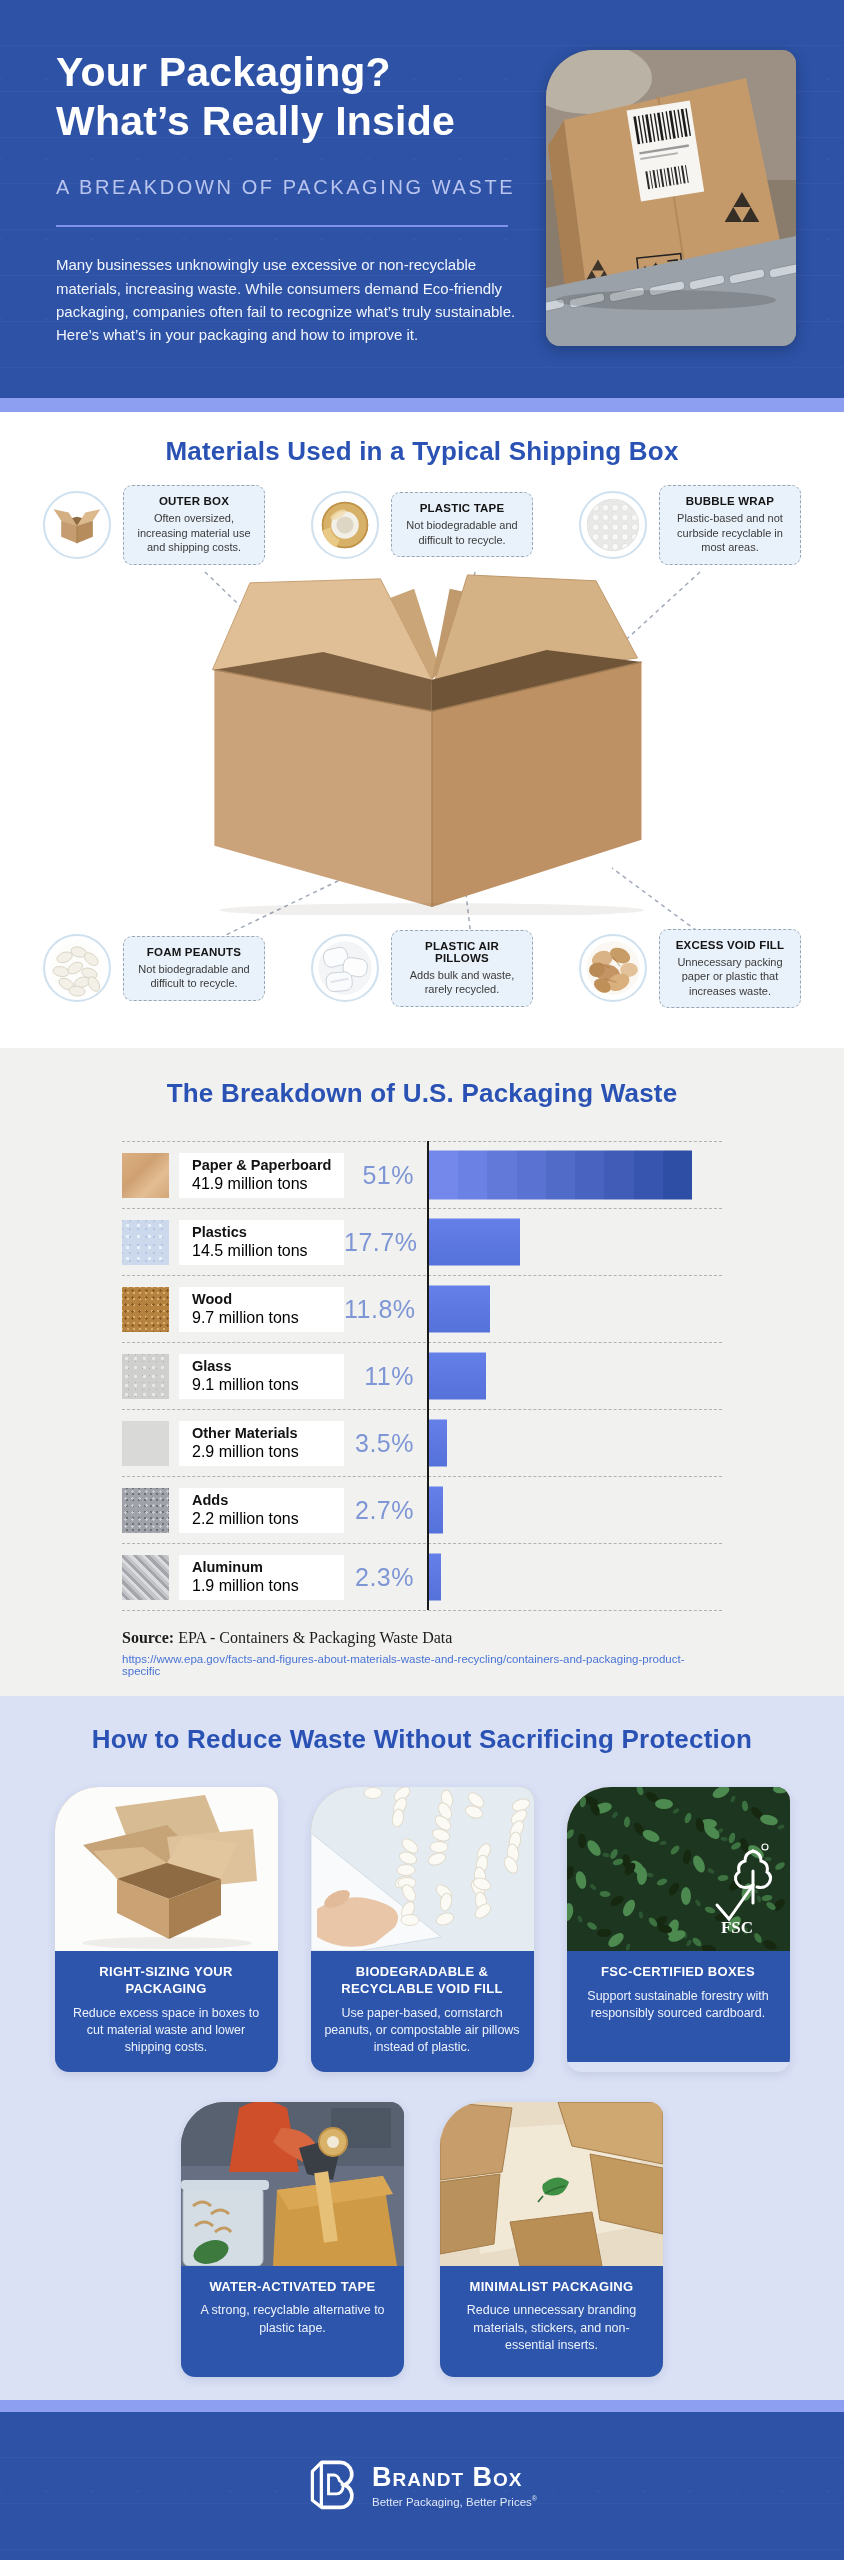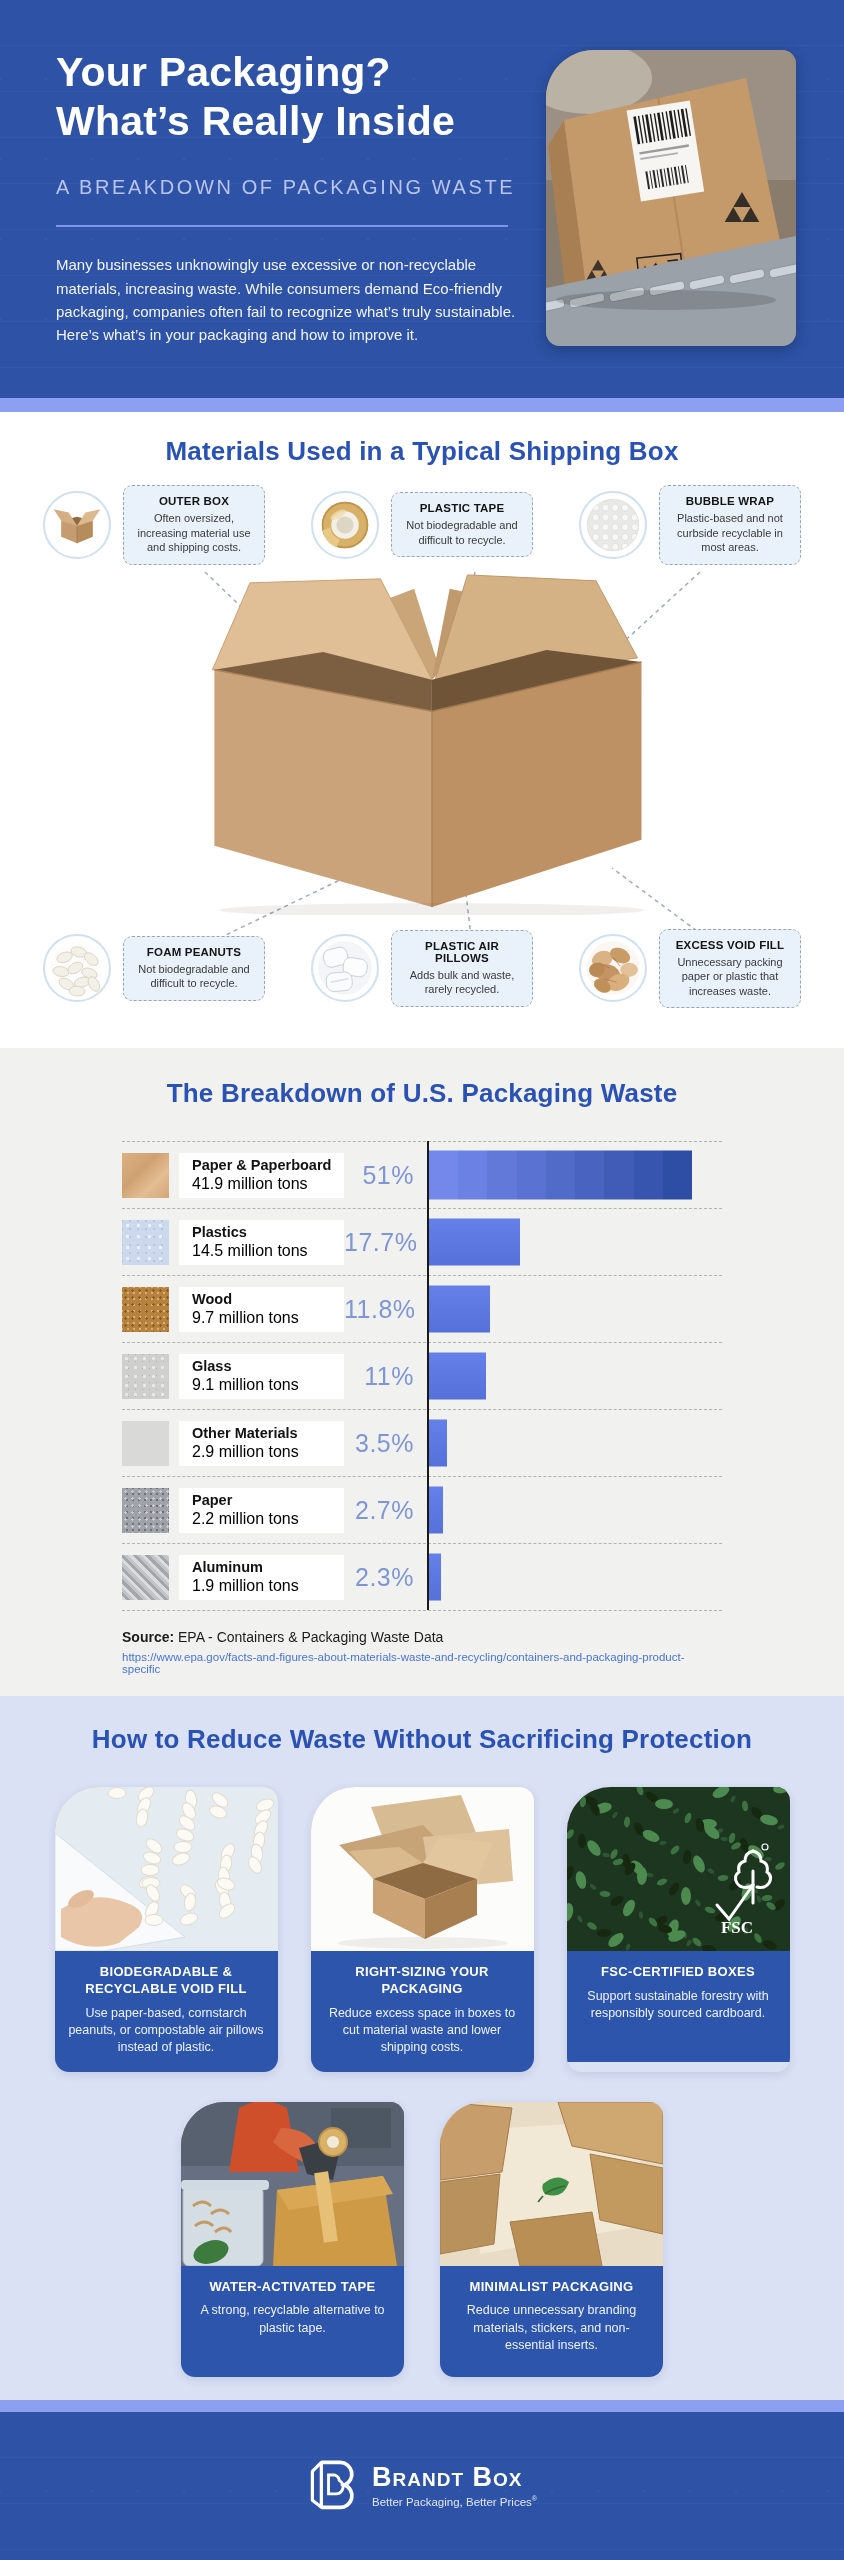--- a/index.html
+++ b/index.html
@@ -57,21 +57,21 @@
     flex-direction:column; justify-content:center; flex:none; }
   .lname{ font-size:14.5px; font-weight:bold; color:#121212; line-height:1.12; }
   .ltons{ font-size:16px; color:#000000; margin-top:2px; }
   .lpct{ width:83px; padding-right:13px; text-align:right; font-size:25px; color:#7e96d5;
     font-weight:normal; flex:none; letter-spacing:.5px; }
   .bars{ flex:1; position:relative; height:100%; }
   .bar{ position:absolute; left:2px; top:50%; transform:translateY(-50%); height:47px;
     background:linear-gradient(180deg,#6580e8,#5571da); }
   .axisLine{ position:absolute; top:0; bottom:0; left:305px; width:2px; background:#1a1a1a; }
   .sourceBlock{ width:600px; margin:18px auto 0; }
-  .srcLine{ font-size:14px; color:#1c1c1c; }
+  .srcLine{ font-size:16px; color:#1c1c1c;font-family:Liberation Serif, serif; }
   .srcLine b{ font-weight:bold; }
   .srcUrl{ display:inline-block; margin-top:6px; font-size:11.5px; color:#4a74d6; text-decoration:none; }
 
   
   .reduce{ height:704px; background:#dae1f5; overflow:hidden; }
   .reduce .secHead{ padding-top:28px; }
   .cardRow{ display:flex; justify-content:center; gap:33px; }
   .cardRow.r1{ margin-top:32px; }
   .cardRow.r2{ margin-top:30px; gap:36px; }
   .rcard{ width:223px; border-radius:44px 14px 14px 14px; overflow:hidden;
@@ -378,21 +378,21 @@
             <div class="ltons">2.9 million tons</div>
           </div>
           <div class="lpct">3.5%</div>
           <div class="bars">
             <div class="bar" style="width: 18px;"></div>
           </div>
         </div>
         <div class="crow">
           <div class="swatch tex-steel"></div>
           <div class="lbox">
-            <div class="lname">Paper</div>
+            <div class="lname">Adds</div>
             <div class="ltons">2.2 million tons</div>
           </div>
           <div class="lpct">2.7%</div>
           <div class="bars">
             <div class="bar" style="width: 13.9px;"></div>
           </div>
         </div>
         <div class="crow">
           <div class="swatch tex-aluminum"></div>
           <div class="lbox">
@@ -408,20 +408,40 @@
       </div>
     <div class="sourceBlock">
       <div class="srcLine"><b>Source:</b> <span>EPA - Containers &amp; Packaging Waste Data</span></div>
       <a class="srcUrl" href="#">https://www.epa.gov/facts-and-figures-about-materials-waste-and-recycling/containers-and-packaging-product-specific</a>
     </div>
   </section>
 
   <section class="reduce">
     <h2 class="secHead">How to Reduce Waste Without Sacrificing Protection</h2>
     <div class="cardRow r1" id="cardRow1">
+        <div class="rcard">
+          <div class="rimg">
+            <svg width="223" height="164" viewBox="0 0 223 164">
+   <rect width="223" height="164" fill="#fcfcfb"></rect>
+   <polygon points="60,20 150,8 170,58 80,72" fill="#d7bb92"></polygon>
+   <polygon points="28,58 112,38 150,76 70,98" fill="#c7a478"></polygon>
+   <polygon points="112,50 198,42 202,94 120,102" fill="#ddc29b"></polygon>
+   <polygon points="62,92 38,64 88,60 112,76" fill="#d9b98e"></polygon>
+   <polygon points="112,76 128,50 182,56 166,92" fill="#e2c69e"></polygon>
+   <polygon points="62,92 112,76 166,92 114,112" fill="#8f6b44"></polygon>
+   <polygon points="62,92 114,112 114,152 62,126" fill="#caa273"></polygon>
+   <polygon points="114,112 166,92 166,128 114,152" fill="#a87f50"></polygon>
+   <ellipse cx="112" cy="156" rx="85" ry="6" fill="rgba(80,60,30,.08)"></ellipse>
+            </svg>
+          </div>
+          <div class="rcap">
+            <div class="rtitle">RIGHT-SIZING YOUR PACKAGING</div>
+            <div class="rbody">Reduce excess space in boxes to cut material waste and lower shipping costs.</div>
+          </div>
+        </div>
         <div class="rcard">
           <div class="rimg">
             <svg width="223" height="164" viewBox="0 0 223 164">
    <rect width="223" height="164" fill="#e4ebf1"></rect>
    <polygon points="0,46 130,150 48,164 0,164" fill="#f8fafc" stroke="#d4dde6"></polygon>
    <path d="M6 122 q32 -20 66 -6 q22 8 12 24 l-20 16 q-32 10 -58 -6 z" fill="#e9c6a8"></path>
    <ellipse cx="26" cy="112" rx="14" ry="7" fill="#e2bb9a" transform="rotate(-28 26 112)"></ellipse>
    <ellipse cx="62" cy="6" rx="9" ry="5.5" fill="#fbfaf4" stroke="#e1dbcd" stroke-width="1" transform="rotate(0 62 6)"></ellipse>
               <ellipse cx="99" cy="59" rx="9" ry="5.5" fill="#fbfaf4" stroke="#e1dbcd" stroke-width="1" transform="rotate(40 99 59)"></ellipse>
               <ellipse cx="136" cy="12" rx="9" ry="5.5" fill="#fbfaf4" stroke="#e1dbcd" stroke-width="1" transform="rotate(80 136 12)"></ellipse>
@@ -456,40 +476,20 @@
               <ellipse cx="171" cy="97" rx="9" ry="5.5" fill="#fbfaf4" stroke="#e1dbcd" stroke-width="1" transform="rotate(20 171 97)"></ellipse>
               <ellipse cx="98" cy="106" rx="9" ry="5.5" fill="#fbfaf4" stroke="#e1dbcd" stroke-width="1" transform="rotate(60 98 106)"></ellipse>
               <ellipse cx="135" cy="115" rx="9" ry="5.5" fill="#fbfaf4" stroke="#e1dbcd" stroke-width="1" transform="rotate(100 135 115)"></ellipse>
               <ellipse cx="172" cy="124" rx="9" ry="5.5" fill="#fbfaf4" stroke="#e1dbcd" stroke-width="1" transform="rotate(140 172 124)"></ellipse>
               <ellipse cx="99" cy="133" rx="9" ry="5.5" fill="#fbfaf4" stroke="#e1dbcd" stroke-width="1" transform="rotate(0 99 133)"></ellipse>
             </svg>
           </div>
           <div class="rcap">
             <div class="rtitle">BIODEGRADABLE &amp; RECYCLABLE VOID FILL</div>
             <div class="rbody">Use paper-based, cornstarch peanuts, or compostable air pillows instead of plastic.</div>
-          </div>
-        </div>
-        <div class="rcard">
-          <div class="rimg">
-            <svg width="223" height="164" viewBox="0 0 223 164">
-   <rect width="223" height="164" fill="#fcfcfb"></rect>
-   <polygon points="60,20 150,8 170,58 80,72" fill="#d7bb92"></polygon>
-   <polygon points="28,58 112,38 150,76 70,98" fill="#c7a478"></polygon>
-   <polygon points="112,50 198,42 202,94 120,102" fill="#ddc29b"></polygon>
-   <polygon points="62,92 38,64 88,60 112,76" fill="#d9b98e"></polygon>
-   <polygon points="112,76 128,50 182,56 166,92" fill="#e2c69e"></polygon>
-   <polygon points="62,92 112,76 166,92 114,112" fill="#8f6b44"></polygon>
-   <polygon points="62,92 114,112 114,152 62,126" fill="#caa273"></polygon>
-   <polygon points="114,112 166,92 166,128 114,152" fill="#a87f50"></polygon>
-   <ellipse cx="112" cy="156" rx="85" ry="6" fill="rgba(80,60,30,.08)"></ellipse>
-            </svg>
-          </div>
-          <div class="rcap">
-            <div class="rtitle">RIGHT-SIZING YOUR PACKAGING</div>
-            <div class="rbody">Reduce excess space in boxes to cut material waste and lower shipping costs.</div>
           </div>
         </div>
         <div class="rcard">
           <div class="rimg">
             <svg width="223" height="164" viewBox="0 0 223 164">
    <rect width="223" height="164" fill="#1d3620"></rect>
               <ellipse cx="0" cy="0" rx="2" ry="3.6" fill="#2c5631" transform="rotate(0 0 0)"></ellipse>
               <ellipse cx="47" cy="67" rx="3" ry="5.4" fill="#3c7340" transform="rotate(29 47 67)"></ellipse>
               <ellipse cx="94" cy="134" rx="4" ry="7.2" fill="#16280f" transform="rotate(58 94 134)"></ellipse>
               <ellipse cx="141" cy="37" rx="5" ry="9" fill="#4d8a4f" transform="rotate(87 141 37)"></ellipse>

